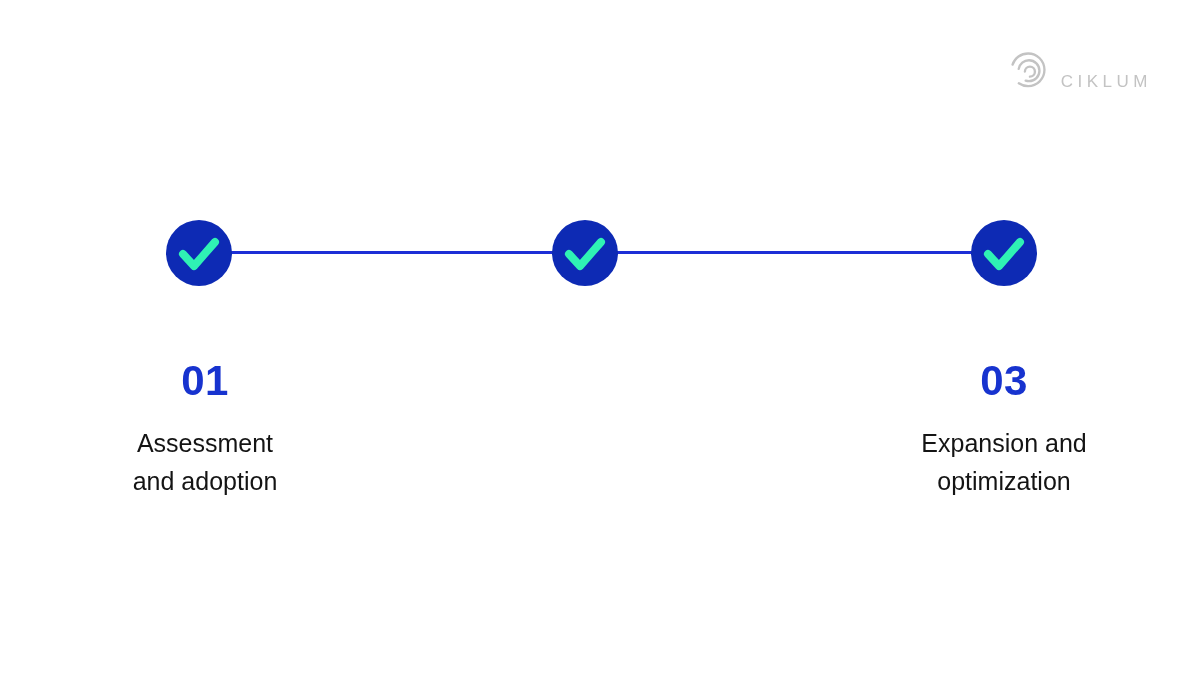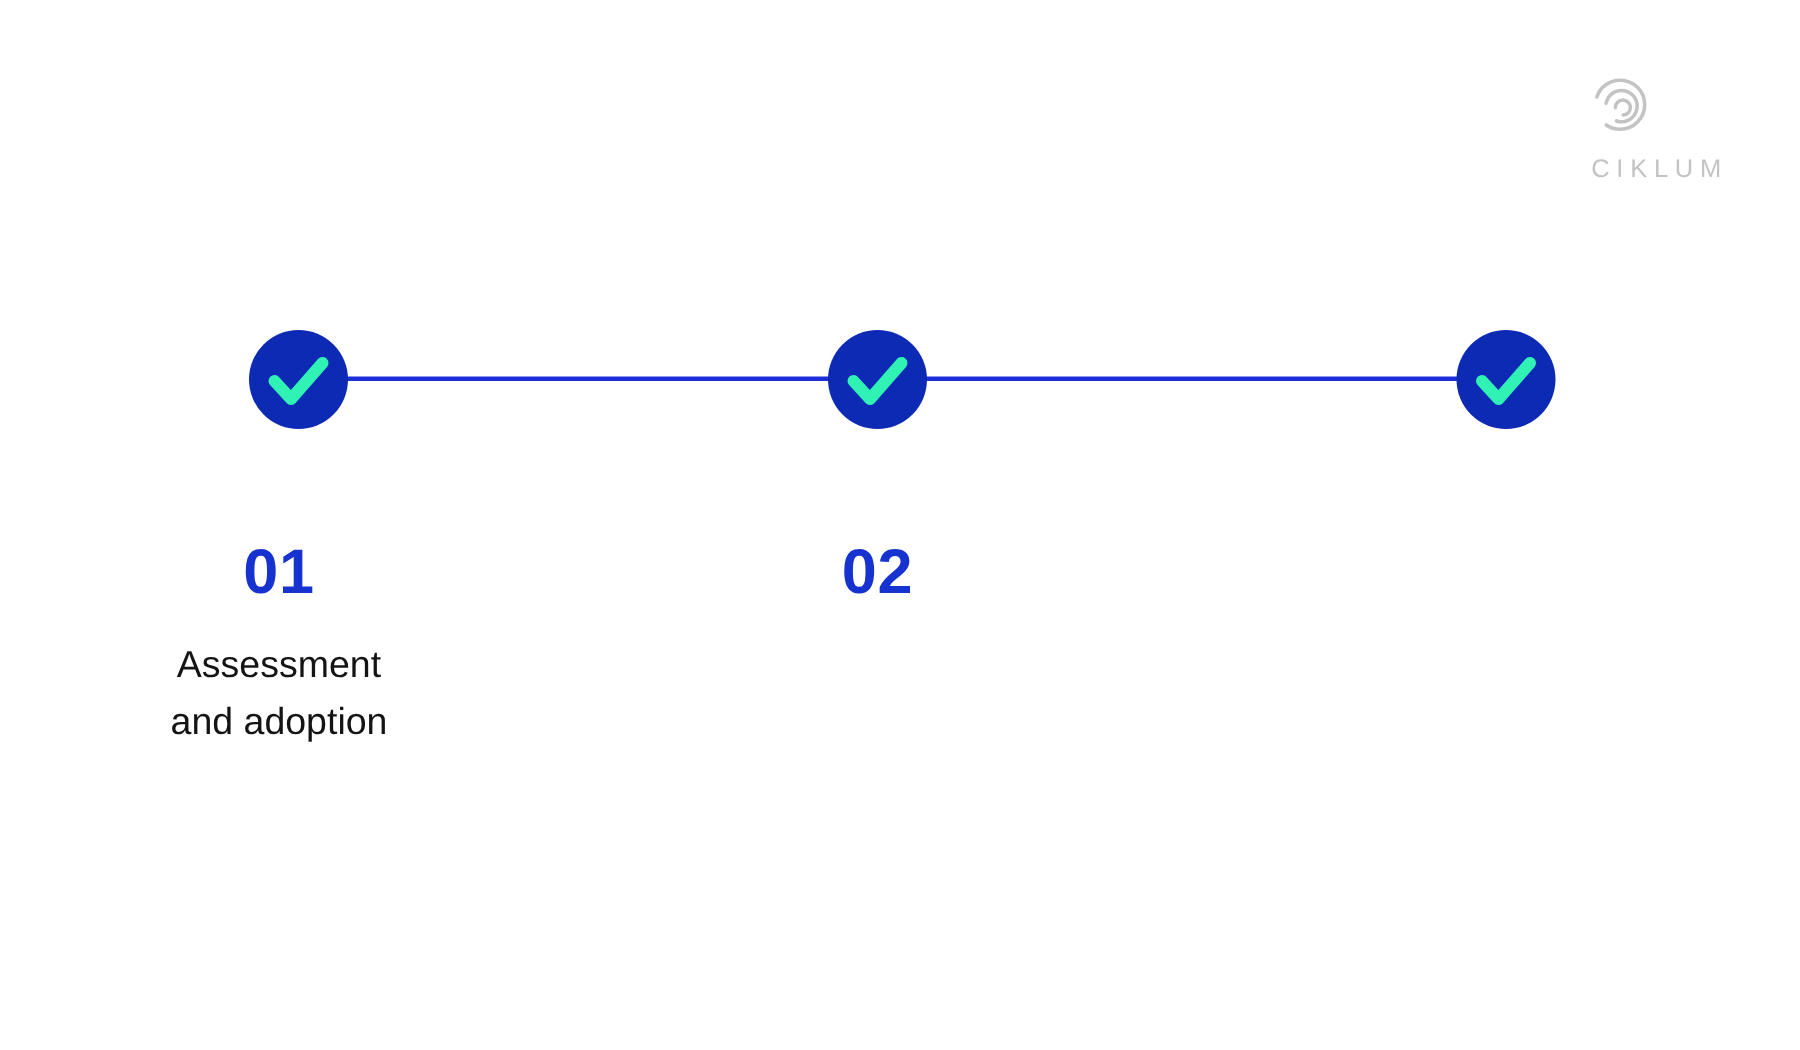--- a/index.html
+++ b/index.html
@@ -22,23 +22,22 @@
     position: relative;
     width: 1200px; height: 700px;
     background: var(--background);
   }
 
   
   .logo {
     position: absolute;
     top: 46px; right: 48px;
     display: flex;
-    align-items: flex-start;
+    align-items: flex-end;
     gap: 12px;
-    flex-direction: column;
   }
   .logo-mark { width: 40px; height: 44px; color: var(--logo_gray); }
   .logo-text {
     color: var(--logo_gray);
     font-size: 17px;
     font-weight: 400;
     letter-spacing: 4.5px;
     line-height: 1;
     padding-top: 2px;
   }
@@ -65,21 +64,21 @@
   .node-3 { left: 971px; }
   .check { width: 66px; height: 66px; color: var(--check_green); display: block; }
 
   
   .step {
     position: absolute;
     top: 360px;
     width: 320px;
     text-align: center;
   }
-  .step-1 { left: 26px; }
+  .step-1 { left: 45px; }
   .step-2 { left: 425px; }
   .step-3 { left: 844px; }
   .step-number {
     color: var(--number_blue);
     font-size: 42px;
     font-weight: 700;
     line-height: 1;
     margin-bottom: 22px;
     letter-spacing: 0.5px;
   }
@@ -125,17 +124,21 @@
     </svg>
   </div>
 
   <div class="step step-1">
     <div class="step-number">01</div>
     <div class="step-label">Assessment
 and adoption</div>
   </div>
 
   <div class="step step-2">
-    <div class="step-number">02</div>
   </div>
 
+  <div class="step step-3">
+    <div class="step-number">03</div>
+    <div class="step-label">Expansion and
+optimization</div>
+  </div>
 
 </div>
 
 </body></html>

